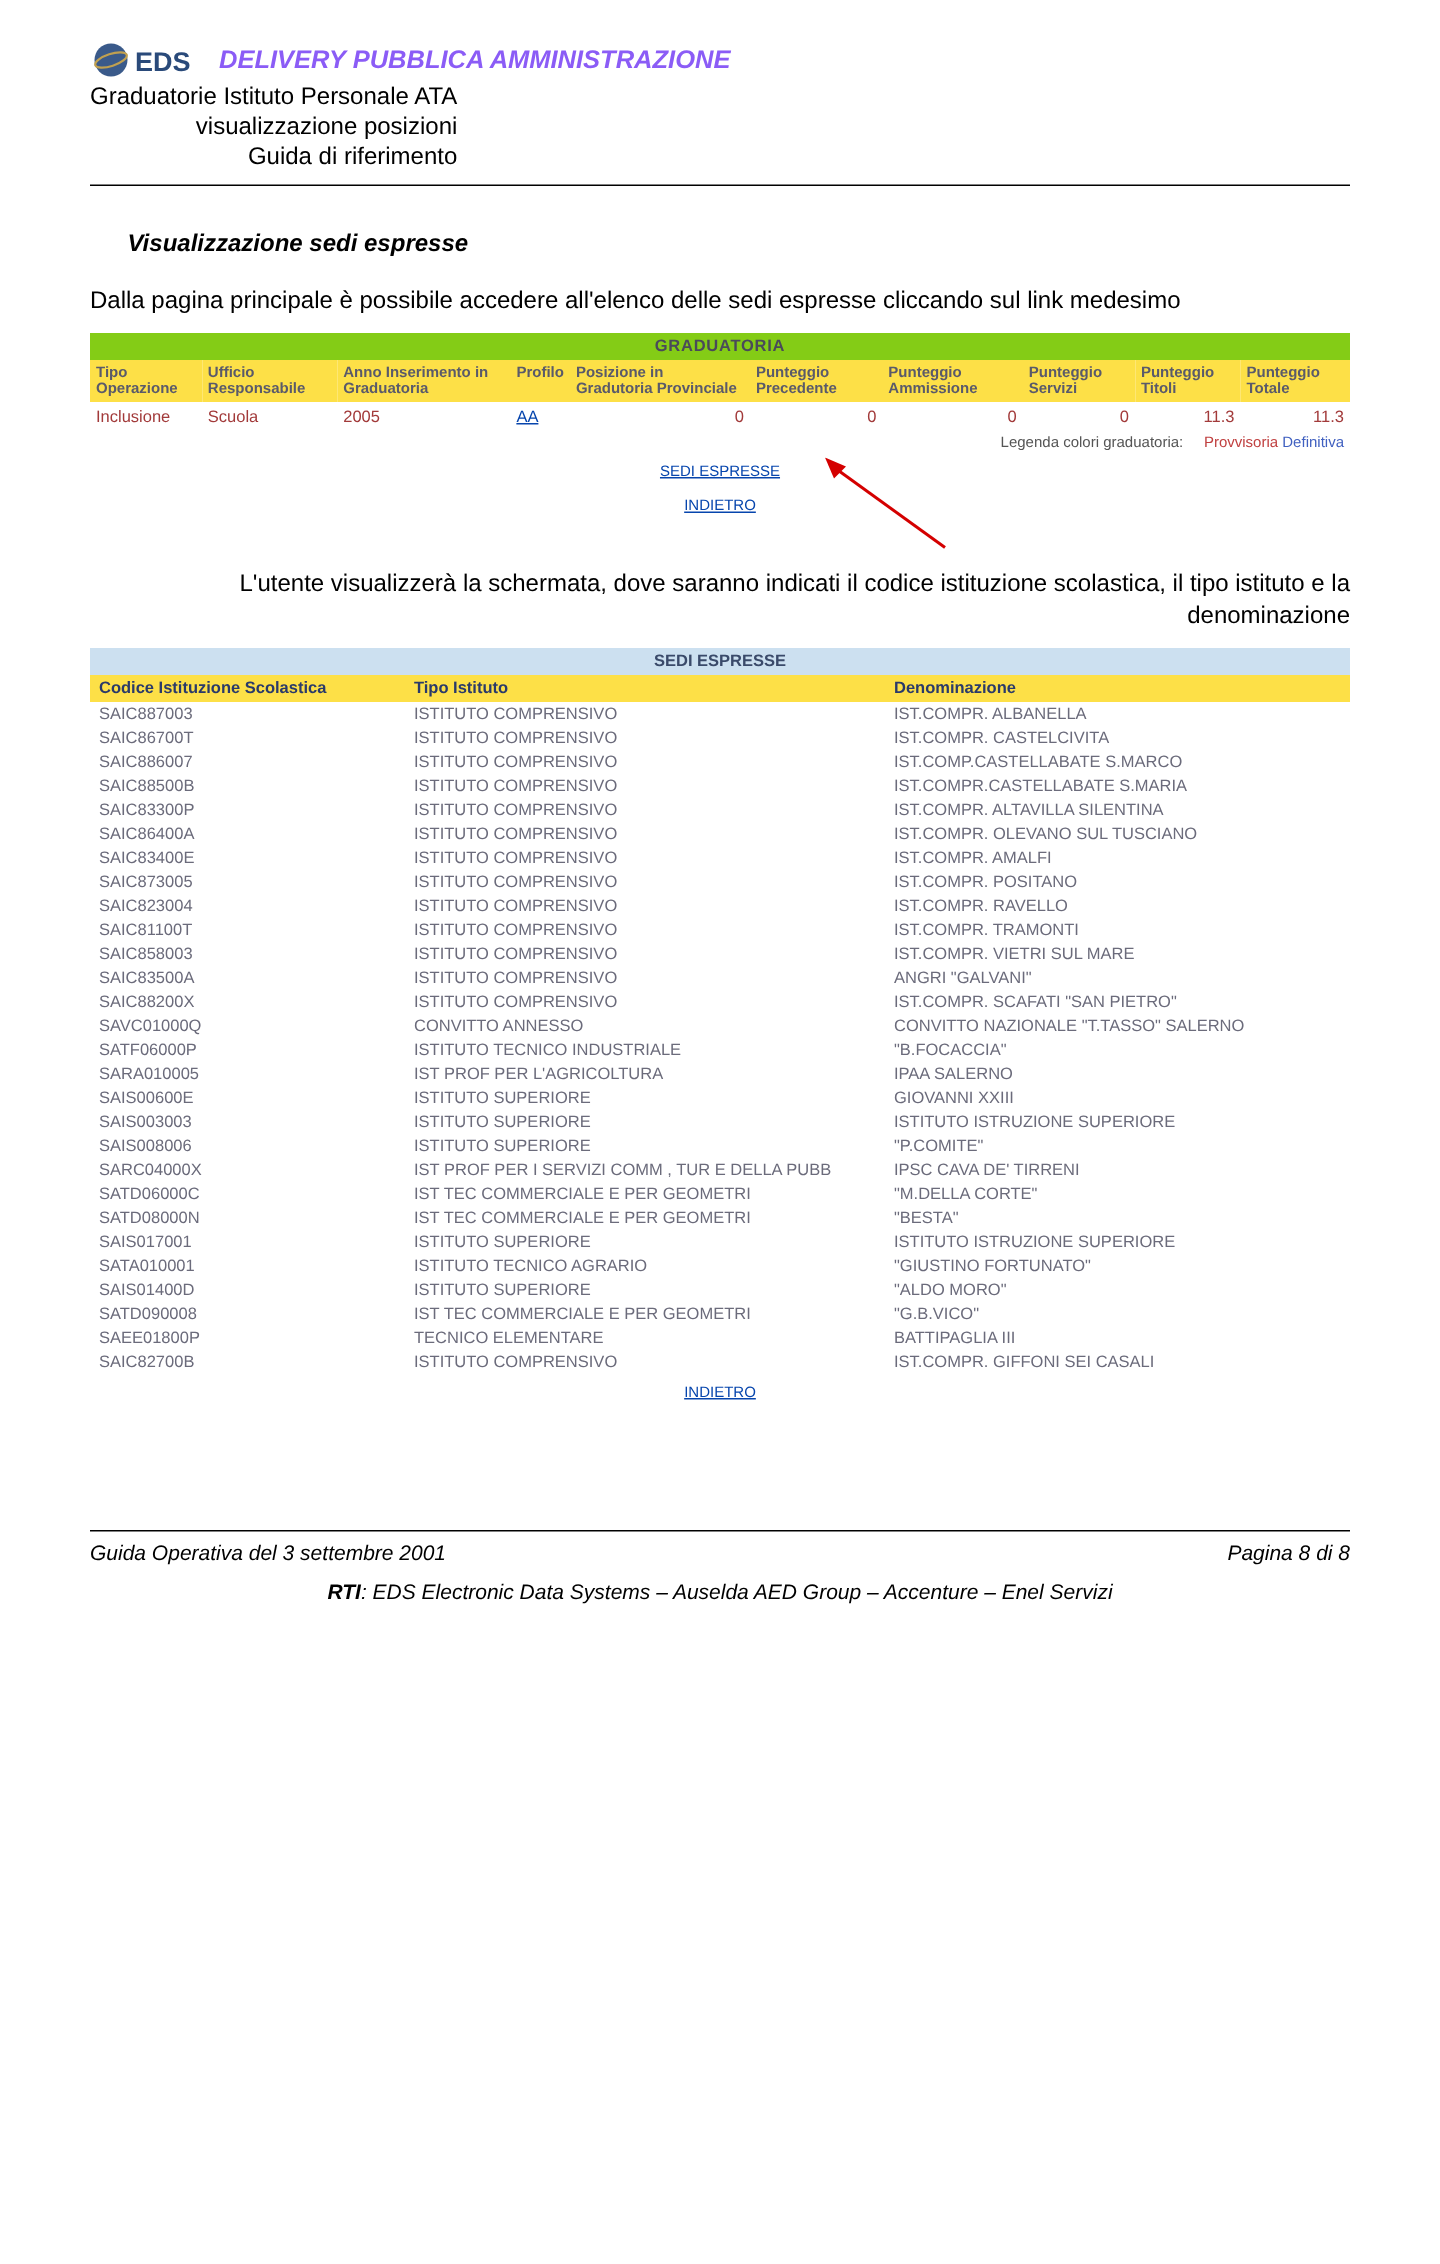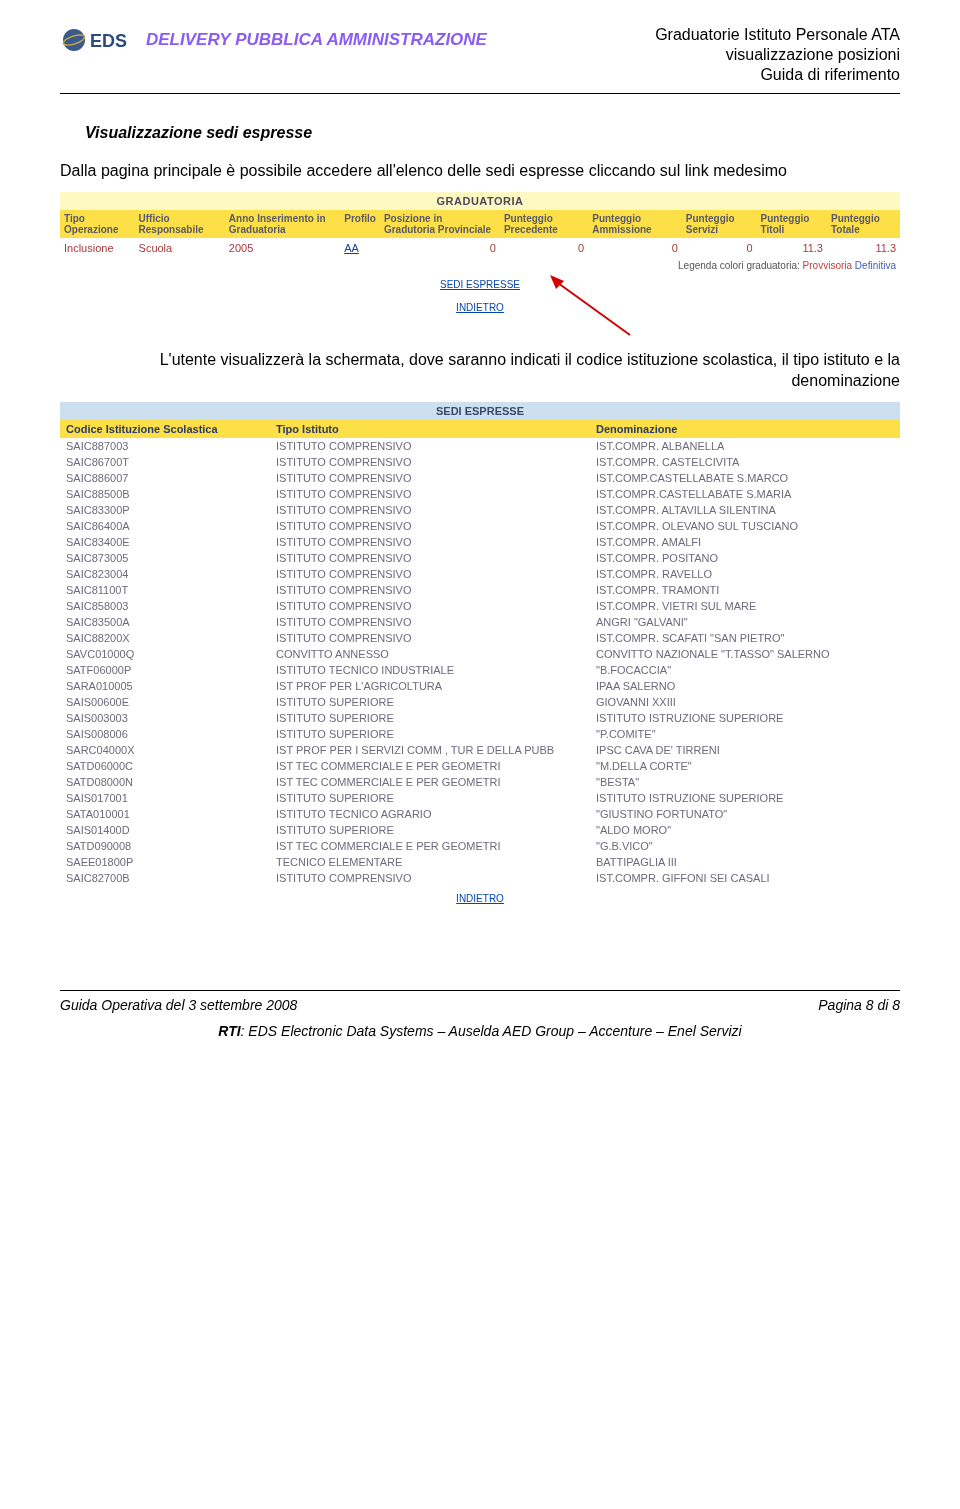--- a/index.html
+++ b/index.html
@@ -10,20 +10,21 @@
     margin: 0 auto;
     color: #000;
     font-size: 13px;
   }
   .page { padding: 25px 60px 20px 60px; }
   .top-header {
     display: flex;
     justify-content: space-between;
     align-items: flex-start;
     margin-bottom: 8px;
+    flex-direction: column;
   }
   .logo-block { display: flex; align-items: center; gap: 6px; }
   .logo-svg { width: 80px; height: 30px; }
   .header-left-title {
     font-style: italic;
     font-weight: bold;
     font-size: 17px;
     color: #8b5cf6;
   }
   .header-right {
@@ -36,21 +37,21 @@
     font-style: italic;
     font-weight: bold;
     font-size: 16px;
     margin: 0 0 18px 25px;
   }
   .body-text { font-size: 16px; line-height: 1.35; margin-bottom: 10px; }
 
   
   .grad-wrap { width: 100%; border: 0; font-size: 11px; margin: 6px 0 8px 0; }
   .grad-title {
-    background: #fef9c3;
+    background: #84cc16;
     text-align: center;
     font-weight: bold;
     color: #4a4a5a;
     padding: 3px;
     font-size: 11px;
     letter-spacing: 0.5px;
   }
   .grad-header-row td {
     background: #fde047;
     color: #5a5a6a;
@@ -61,21 +62,21 @@
   }
   .grad-data-row td {
     padding: 4px 4px;
     color: #a23a3a;
     font-size: 11px;
     margin-left: 27px;
   }
   .grad-data-row td.num { text-align: right; color: #a23a3a; }
   .grad-link { color: #0645ad; text-decoration: underline; }
   .legend-row td { text-align: right; font-size: 10px; padding: 2px 4px; color:#555; }
-  .legend-row .prov { color: #c04040; }
+  .legend-row .prov { color: #c04040; margin-left: 11px; }
   .legend-row .def { color: #4060c0; }
   .center-links { text-align: center; font-size: 10px; padding: 4px; }
   .center-links a { color: #0645ad; text-decoration: underline; display:inline-block; margin: 2px 0; }
 
   .red-arrow { position: relative; height: 0; }
   .red-arrow svg { position: absolute; left: 490px; top: -52px; }
 
   
   .sedi-wrap { width: 100%; font-size: 11px; border-collapse: collapse; margin-top: 6px; }
   .sedi-title {
@@ -355,20 +356,20 @@
           <td colspan="3" class="sedi-back">
       <a>INDIETRO</a>
     </td>
         </tr>
   </tbody>
     </table>
 
   <div class="bottom-hr-wrap">
     <hr class="bottom-hr">
     <div class="footer-row">
-      <span>Guida Operativa del 3 settembre 2008</span>
+      <span>Guida Operativa del 3 settembre 2001</span>
       <span>Pagina 8 di 8</span>
     </div>
     <div class="footer-rti">
       <b>RTI</b><span>: EDS Electronic Data Systems – Auselda AED Group – Accenture – Enel Servizi</span>
     </div>
   </div>
 </div>
 
 </body></html>

